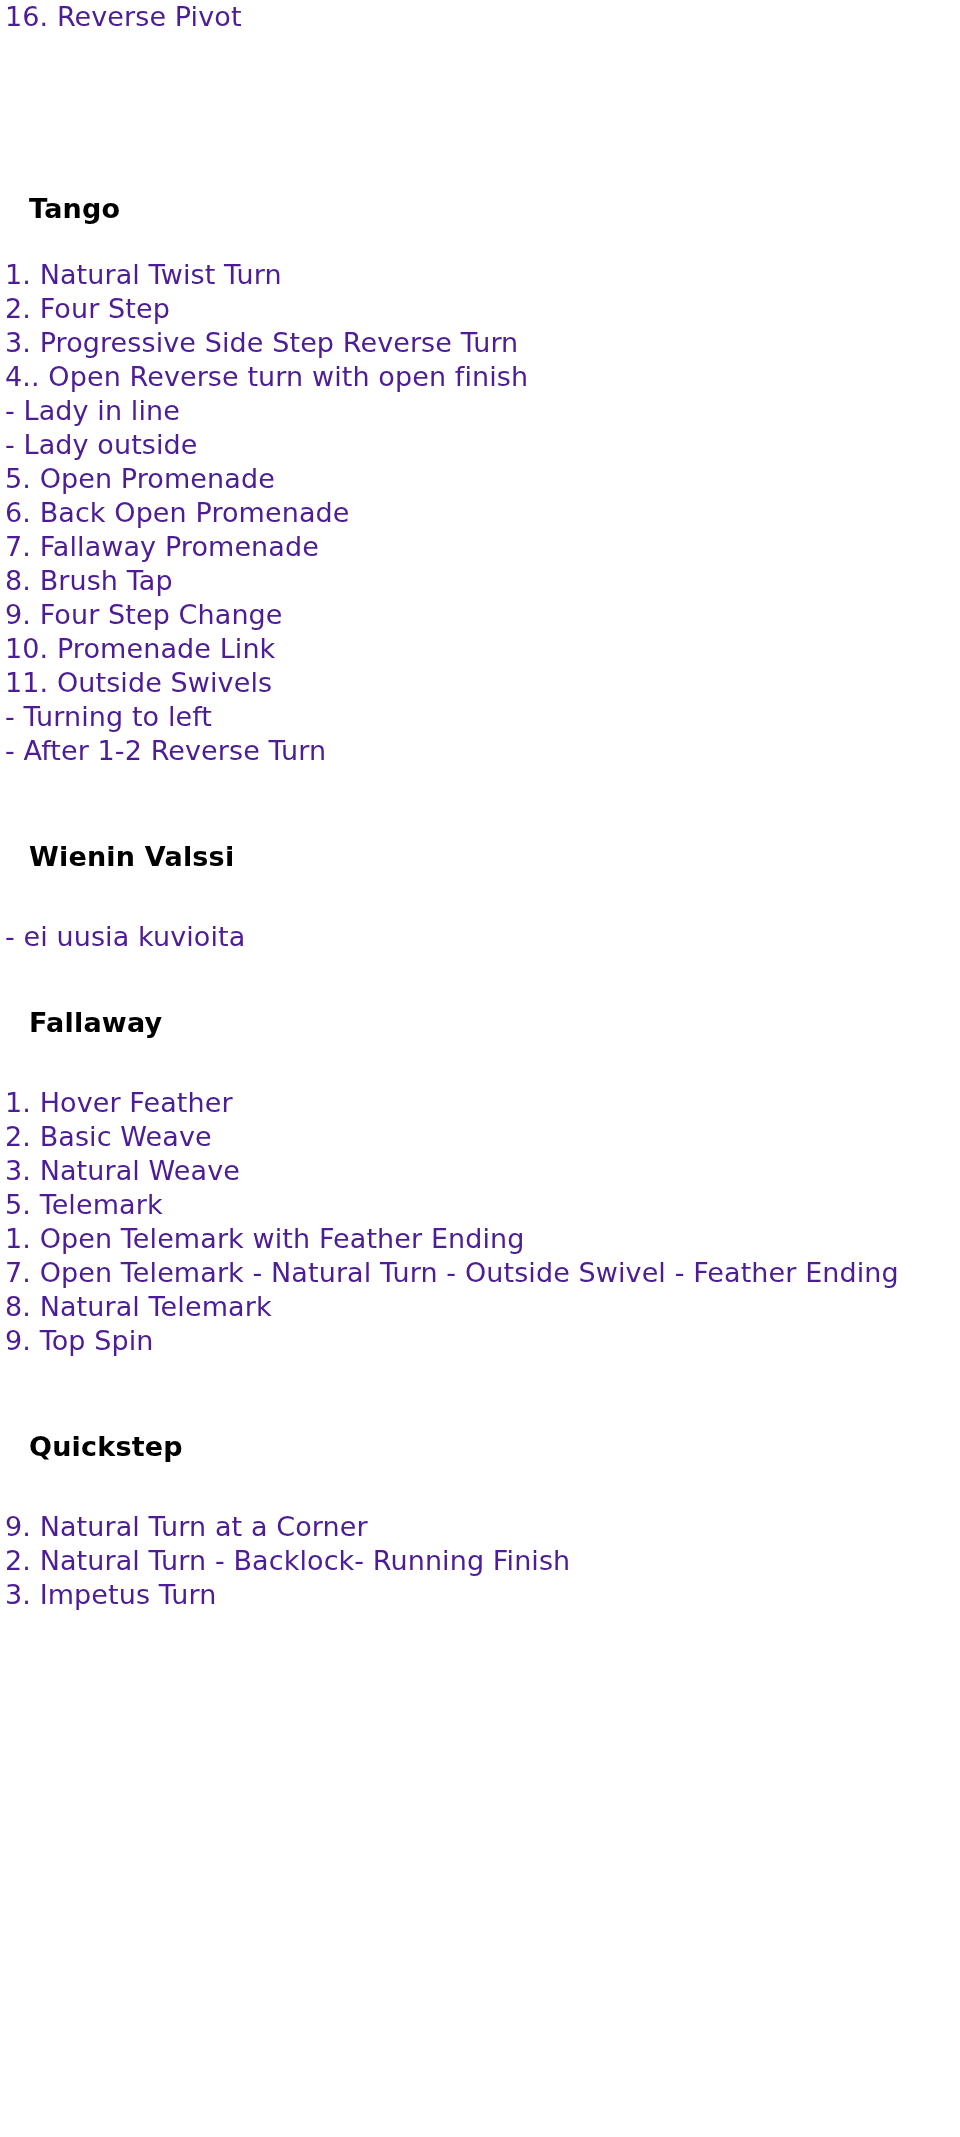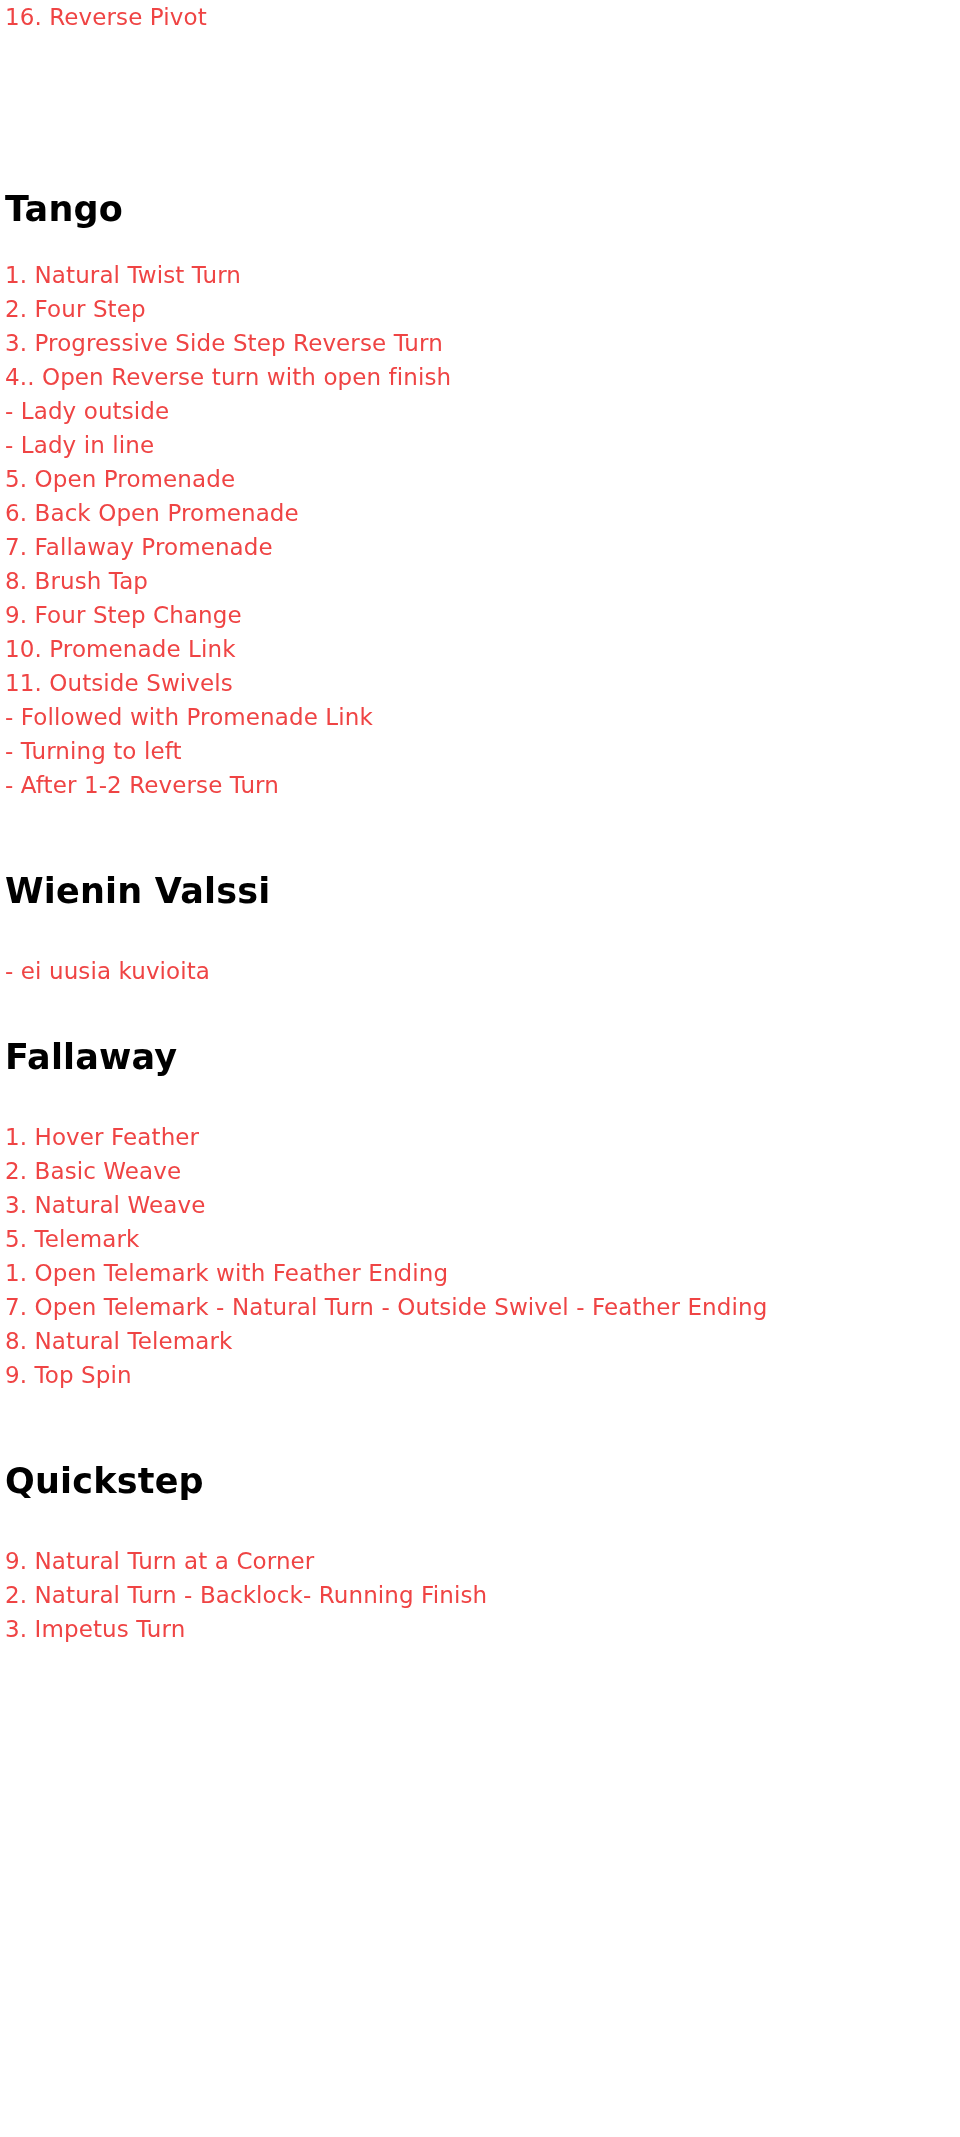--- a/index.html
+++ b/index.html
@@ -22,36 +22,37 @@
     padding: 0;
   }
   .doc-body {
     position: absolute;
     left: 5px;
     top: 0;
     width: 950px;
   }
   
   .line {
-    font-size: 23px;
+    font-size: 27px;
     line-height: 34px;
-    color: #ef4444;
+    color: #4c1d95;
     white-space: pre;
     letter-spacing: 0.1px;
   }
   .line.sub {
     
   }
   .heading {
-    font-size: 35px;
+    font-size: 27px;
     line-height: 34px;
     font-weight: bold;
     color: #000000;
     white-space: pre;
     letter-spacing: 0.2px;
+    margin-left: 24px;
   }
   
   .gap-xl { height: 158px; }
   .gap-head-list { height: 32px; }
   .gap-section { height: 72px; }
   .gap-section-sm { height: 52px; }
   .gap-md { height: 46px; }
 
   
   .block { display: block; }
@@ -70,30 +71,29 @@
     <div class="gap-xl"></div>
 
     <div class="block">
       <div class="heading">Tango</div>
       <div class="gap-head-list"></div>
       <div class="list">
         <div class="line">1. Natural Twist Turn</div>
         <div class="line">2. Four Step</div>
         <div class="line">3. Progressive Side Step Reverse Turn</div>
         <div class="line">4.. Open Reverse turn with open finish</div>
+        <div class="line sub">- Lady in line</div>
         <div class="line sub">- Lady outside</div>
-        <div class="line sub">- Lady in line</div>
         <div class="line">5. Open Promenade</div>
         <div class="line">6. Back Open Promenade</div>
         <div class="line">7. Fallaway Promenade</div>
         <div class="line">8. Brush Tap</div>
         <div class="line">9. Four Step Change</div>
         <div class="line">10. Promenade Link</div>
         <div class="line">11. Outside Swivels</div>
-        <div class="line sub">- Followed with Promenade Link</div>
         <div class="line sub">- Turning to left</div>
         <div class="line sub">- After 1-2 Reverse Turn</div>
       </div>
     </div>
 
     <div class="gap-section"></div>
 
     <div class="block">
       <div class="heading">Wienin Valssi</div>
       <div class="gap-md"></div>

